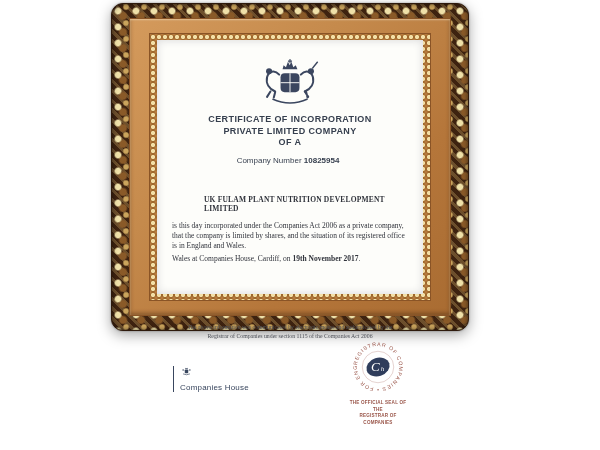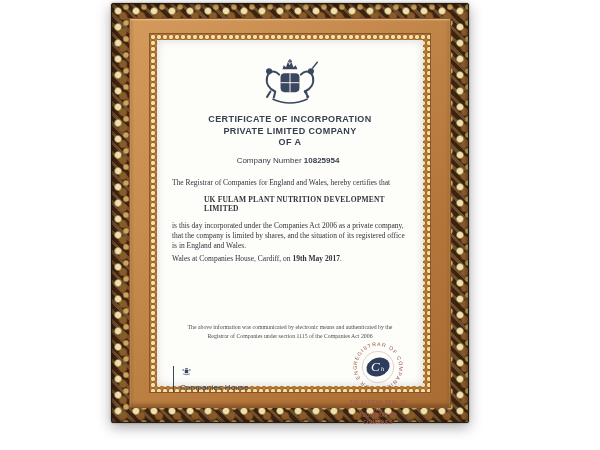--- a/index.html
+++ b/index.html
@@ -1,20 +1,20 @@
 <!DOCTYPE html>
 <html><head>
 <meta charset="utf-8">
 <style>
   html,body{margin:0;padding:0;background:#ffffff;}
   .scene{position:relative;width:600px;height:450px;background:#ffffff;overflow:hidden;
          font-family:"Liberation Sans",sans-serif;}
   
-  .frame{position:absolute;left:111px;top:3px;width:358px;height:420px;box-sizing:border-box;
-    padding:14px 17px;border:1px solid #2e1a0c;border-radius:2px;
+  .frame{position:absolute;left:111px;top:3px;width:358px;height:328px;box-sizing:border-box;
+    padding:14px 17px;border:1px solid #2e1a0c;border-radius:12px;
     background-color:#3f2412;
     background-image:
       radial-gradient(circle at 6px 7px,#efe0a8 0 2.6px,rgba(239,224,168,0) 4.2px),
       radial-gradient(circle at 14px 3px,#caa45c 0 2px,rgba(202,164,92,0) 3.6px),
       radial-gradient(circle at 11px 12px,#8a5a28 0 3px,rgba(138,90,40,0) 5px),
       repeating-linear-gradient(45deg,rgba(226,190,112,0.28) 0 3px,rgba(58,30,10,0.28) 3px 7px);
     background-size:18px 16px,18px 16px,18px 16px,auto;
     box-shadow:0 4px 14px rgba(0,0,0,0.35),0 0 2px rgba(0,0,0,0.4),inset 0 0 5px rgba(0,0,0,0.55);}
   .wood{width:100%;height:100%;box-sizing:border-box;padding:14px 19px;border:1px solid #8a5426;
     background:linear-gradient(135deg,#d49a5c 0%,#c58a4c 35%,#b5763a 70%,#a96c32 100%);
@@ -78,25 +78,24 @@
             <div>CERTIFICATE OF INCORPORATION</div>
             <div>PRIVATE LIMITED COMPANY</div>
             <div>OF A</div>
           </div>
 
           <div class="co-num">
             <span>Company Number</span>
             <b>10825954</b>
           </div>
 
-          <div class="reg-line serif">The Registrar of Companies for England and Wales, hereby certifies that</div>
           <div class="co-name serif">UK FULAM PLANT NUTRITION DEVELOPMENT LIMITED</div>
           <div class="body-par serif">is this day incorporated under the Companies Act 2006 as a private company, that the company is limited by shares, and the situation of its registered office is in England and Wales.</div>
           <div class="given serif">
-            <span>Wales at Companies House, Cardiff, on </span><b>19th May 2017</b><span>.</span>
+            <span>Wales at Companies House, Cardiff, on </span><b>19th November 2017</b><span>.</span>
           </div>
 
           <div class="foot-note serif">
             <div>The above information was communicated by electronic means and authenticated by the</div>
             <div>Registrar of Companies under section 1115 of the Companies Act 2006</div>
           </div>
 
           <div class="seal">
             <svg width="56" height="56" viewBox="0 0 64 64">
               <defs>

